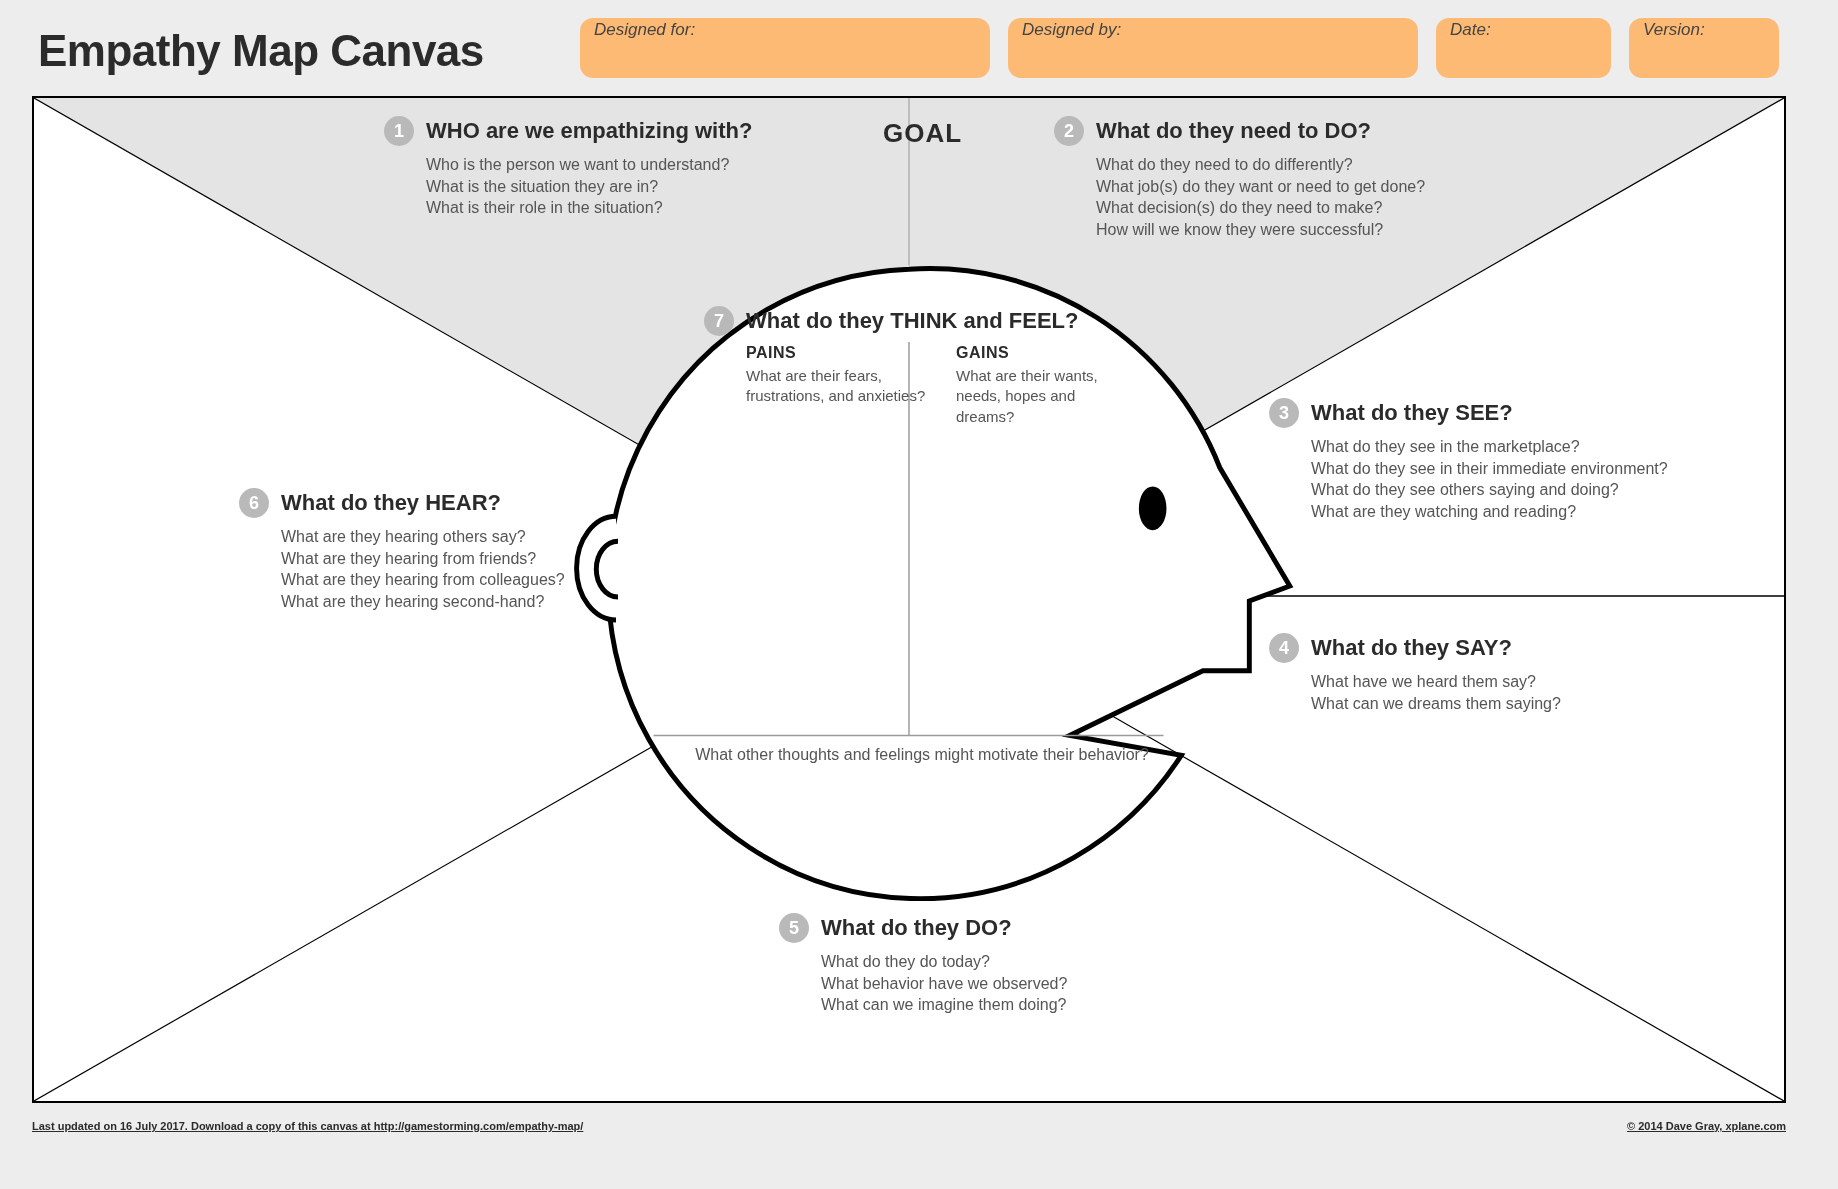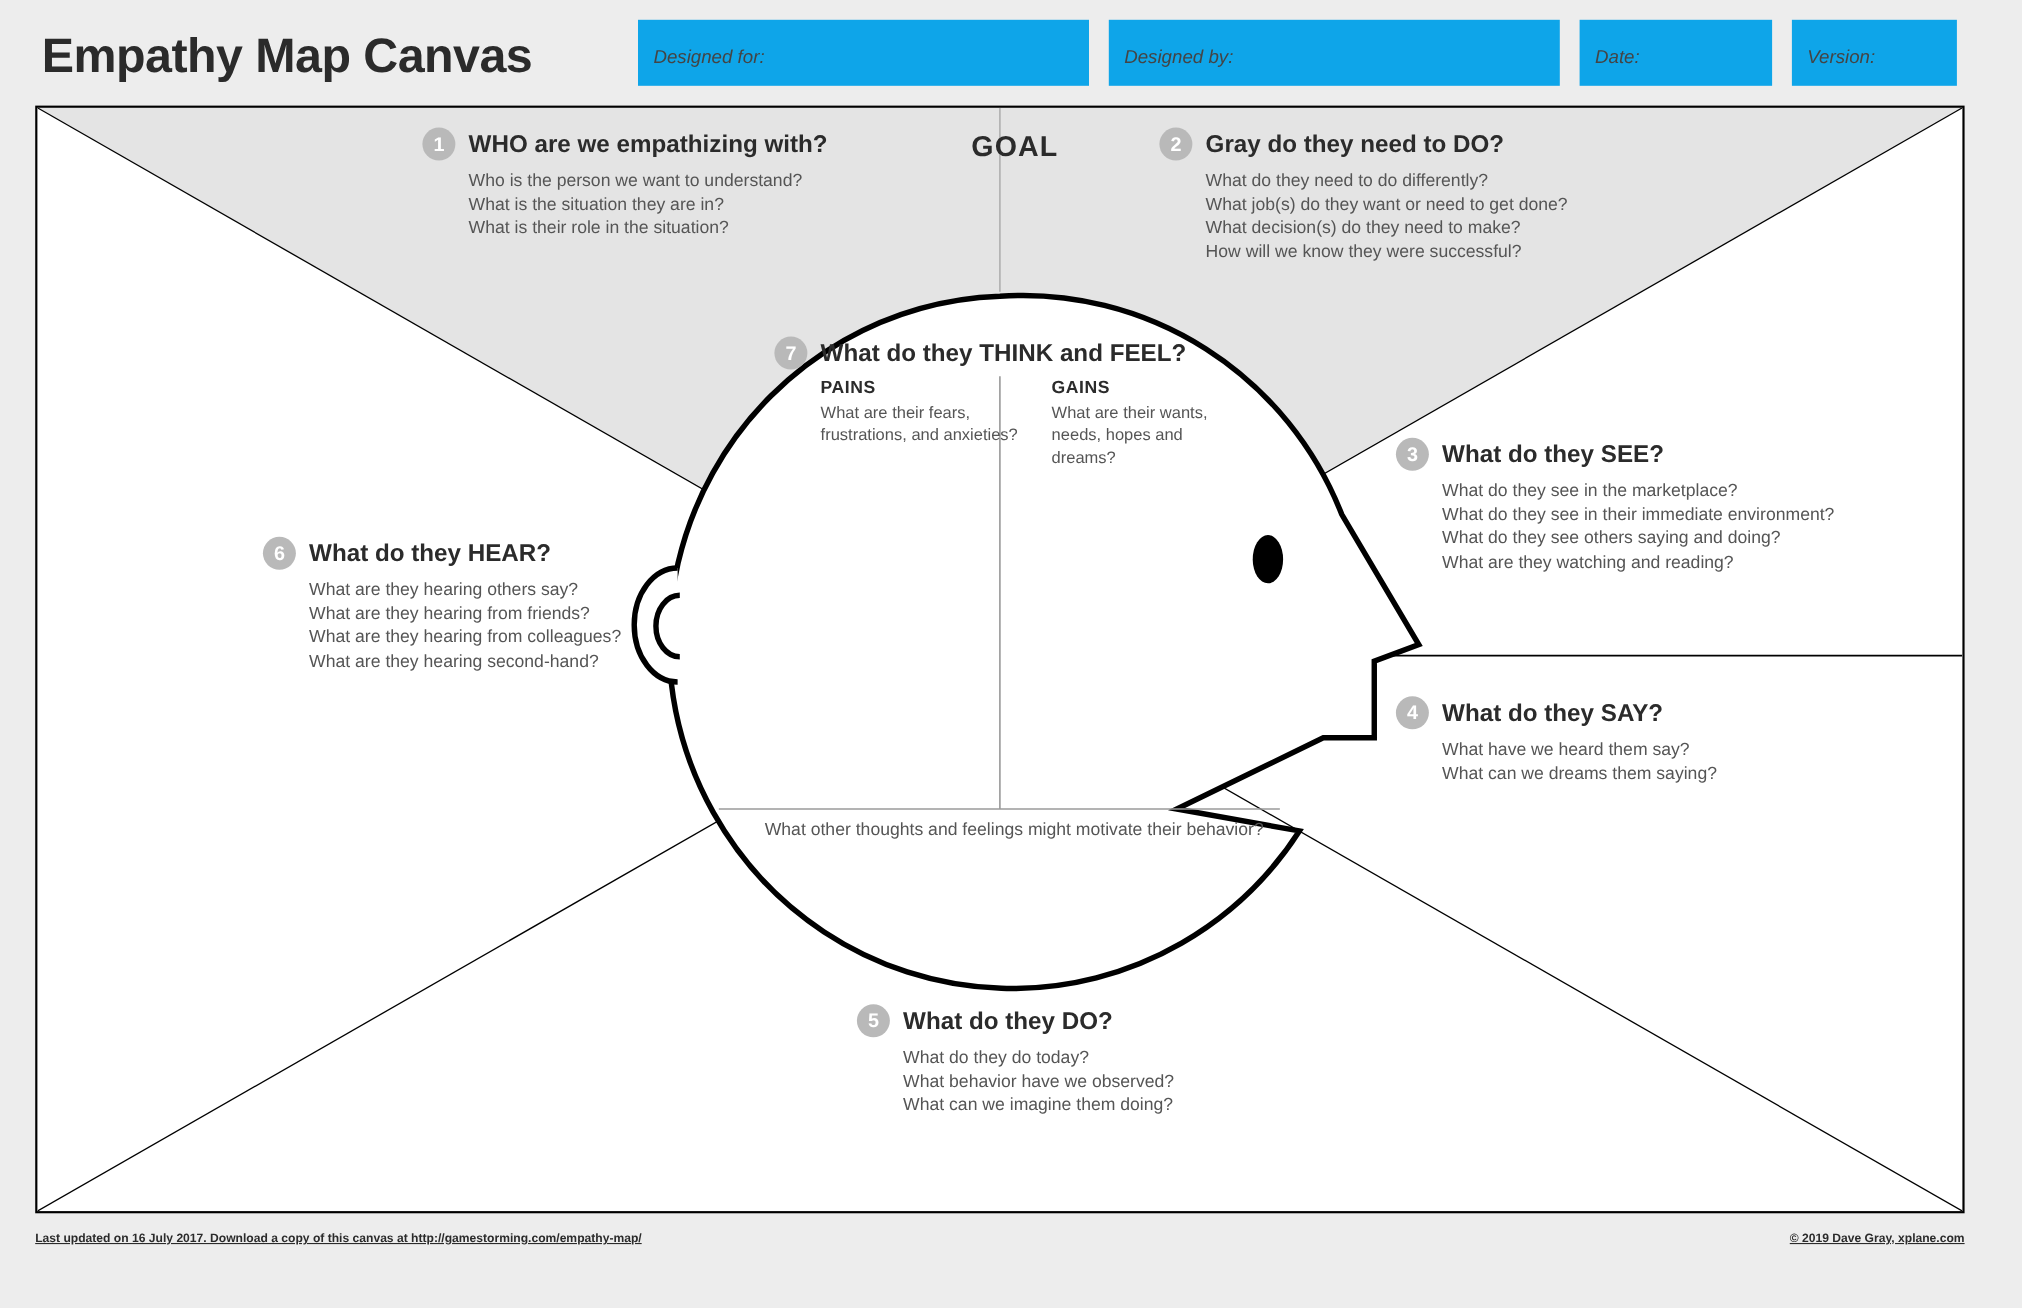--- a/index.html
+++ b/index.html
@@ -26,28 +26,29 @@
   }
   .header-fields {
     position: absolute;
     top: 18px;
     left: 580px;
     right: 40px;
     display: flex;
     gap: 18px;
   }
   .field {
-    background: #0ea5e9;
+    background: #fdba74;
     height: 60px;
-    padding: 24px 14px;
+    padding: 2px 14px;
     box-sizing: border-box;
     font-size: 17px;
     font-style: italic;
     font-weight: 500;
     color: #444;
+    border-radius: 13px;
   }
   .f1 { flex: 0 0 410px; }
   .f2 { flex: 0 0 410px; }
   .f3 { flex: 0 0 175px; }
   .f4 { flex: 0 0 150px; }
 
   
   .stage {
     position: absolute;
     left: 32px;
@@ -222,21 +223,21 @@
       <div class="bsubs">
         <div>Who is the person we want to understand?</div>
         <div>What is the situation they are in?</div>
         <div>What is their role in the situation?</div>
       </div>
     </div>
 
     <div class="block" style="left:1020px; top:18px; width:480px;">
       <div class="bhead">
         <div class="num">2</div>
-        <div class="btitle">Gray do they need to DO?</div>
+        <div class="btitle">What do they need to DO?</div>
       </div>
       <div class="bsubs">
         <div>What do they need to do differently?</div>
         <div>What job(s) do they want or need to get done?</div>
         <div>What decision(s) do they need to make?</div>
         <div>How will we know they were successful?</div>
       </div>
     </div>
 
     <div class="block" style="left:1235px; top:300px; width:500px;">
@@ -303,15 +304,15 @@
           <div class="q">What are their wants, needs, hopes and dreams?</div>
         </div>
       </div>
     </div>
 
     <div class="tf-center-q" style="left:628px; top:648px;">What other thoughts and feelings might motivate their behavior?</div>
 
   </div>
 
   <div class="footer-left">Last updated on 16 July 2017. Download a copy of this canvas at http://gamestorming.com/empathy-map/</div>
-  <div class="footer-right">© 2019 Dave Gray, xplane.com</div>
+  <div class="footer-right">© 2014 Dave Gray, xplane.com</div>
 
 </div>
 
 </body></html>

